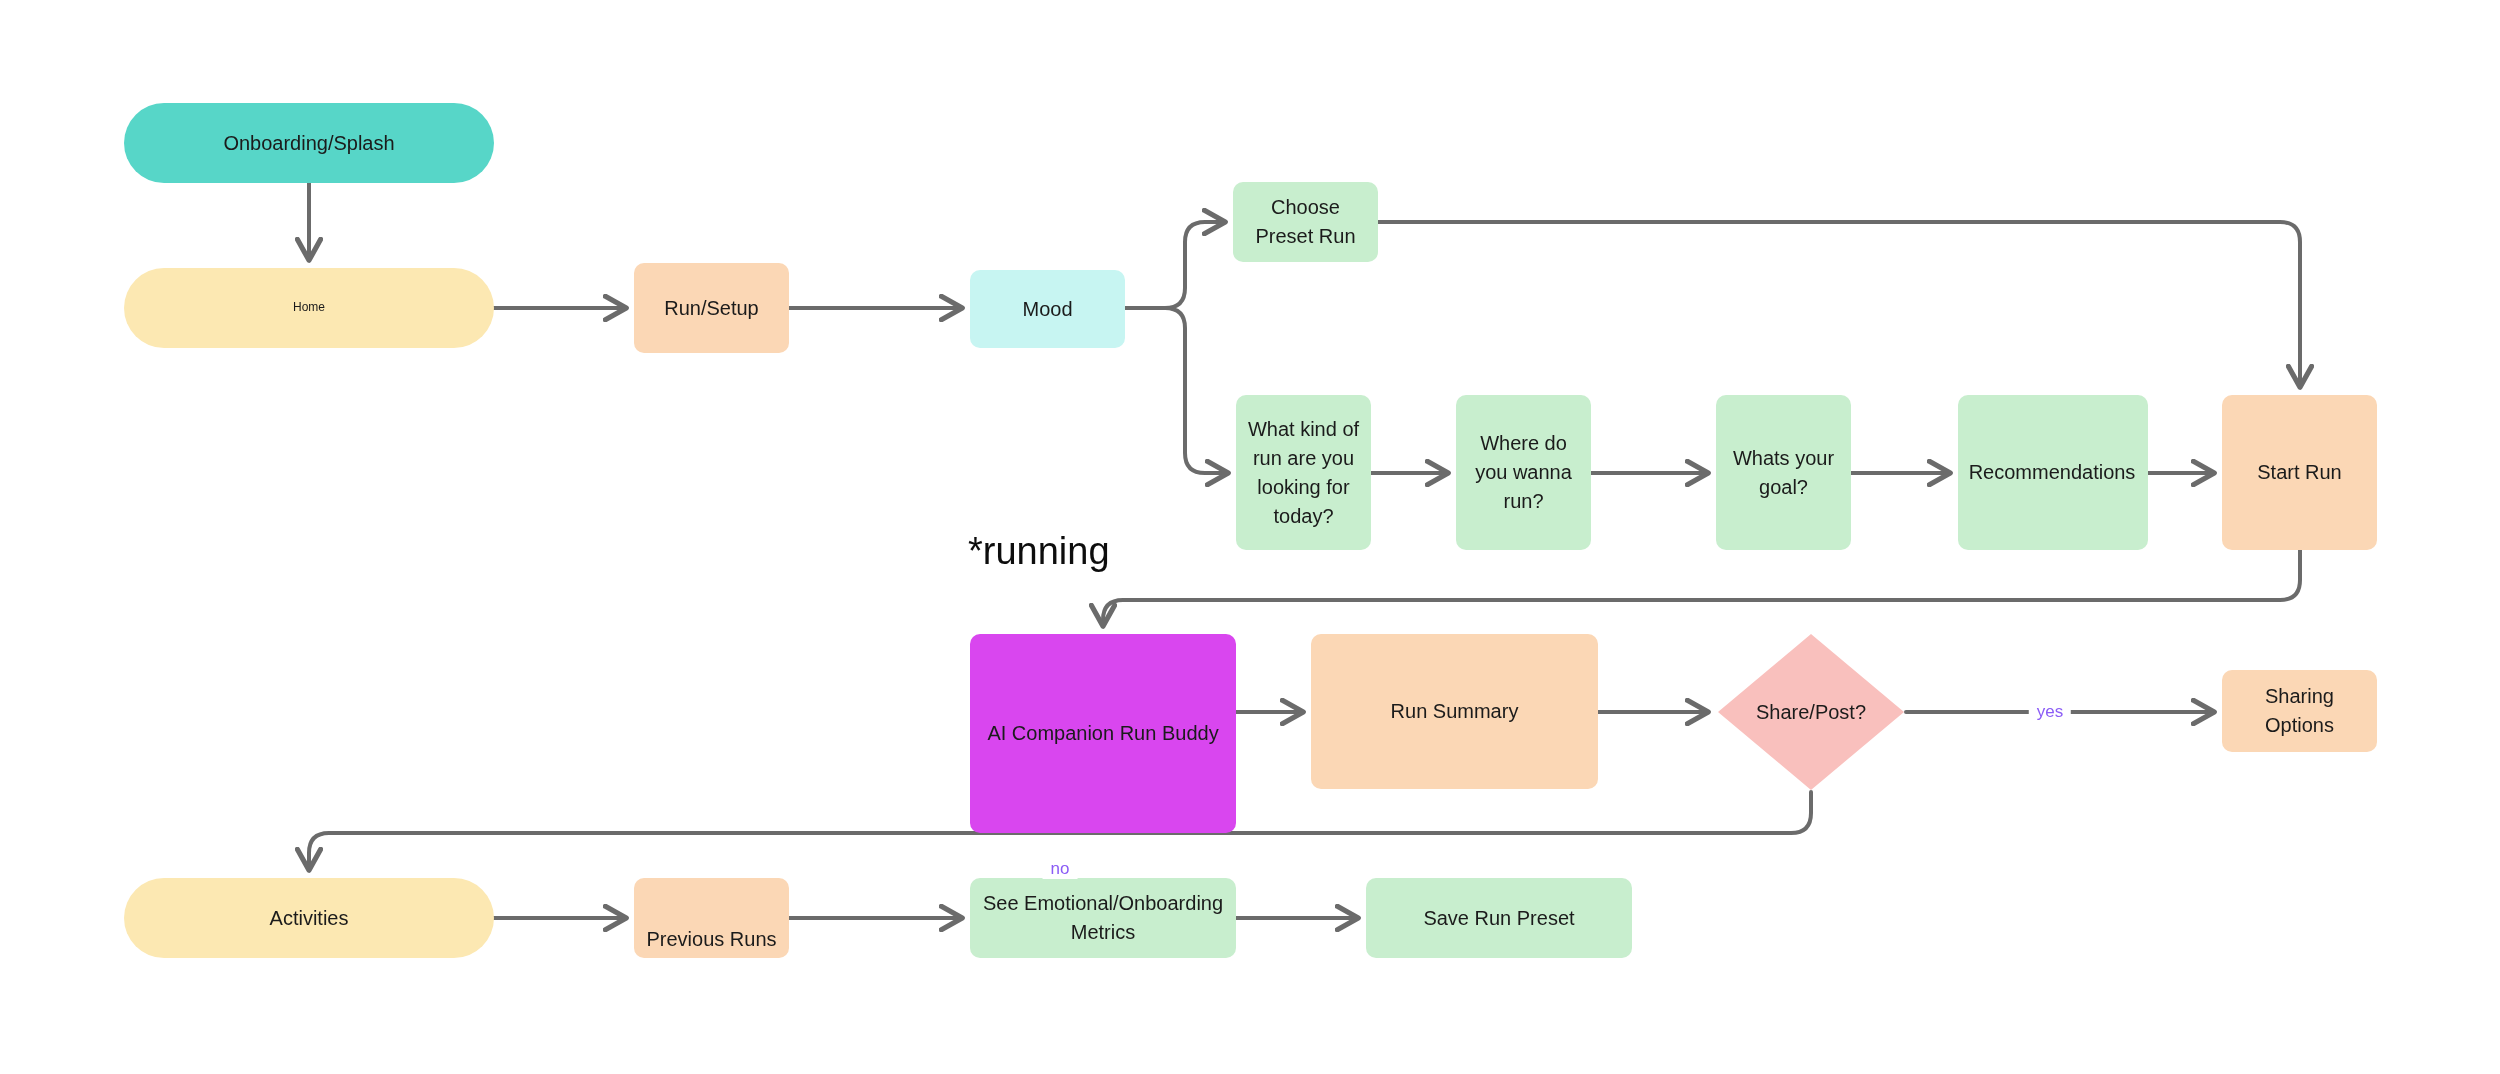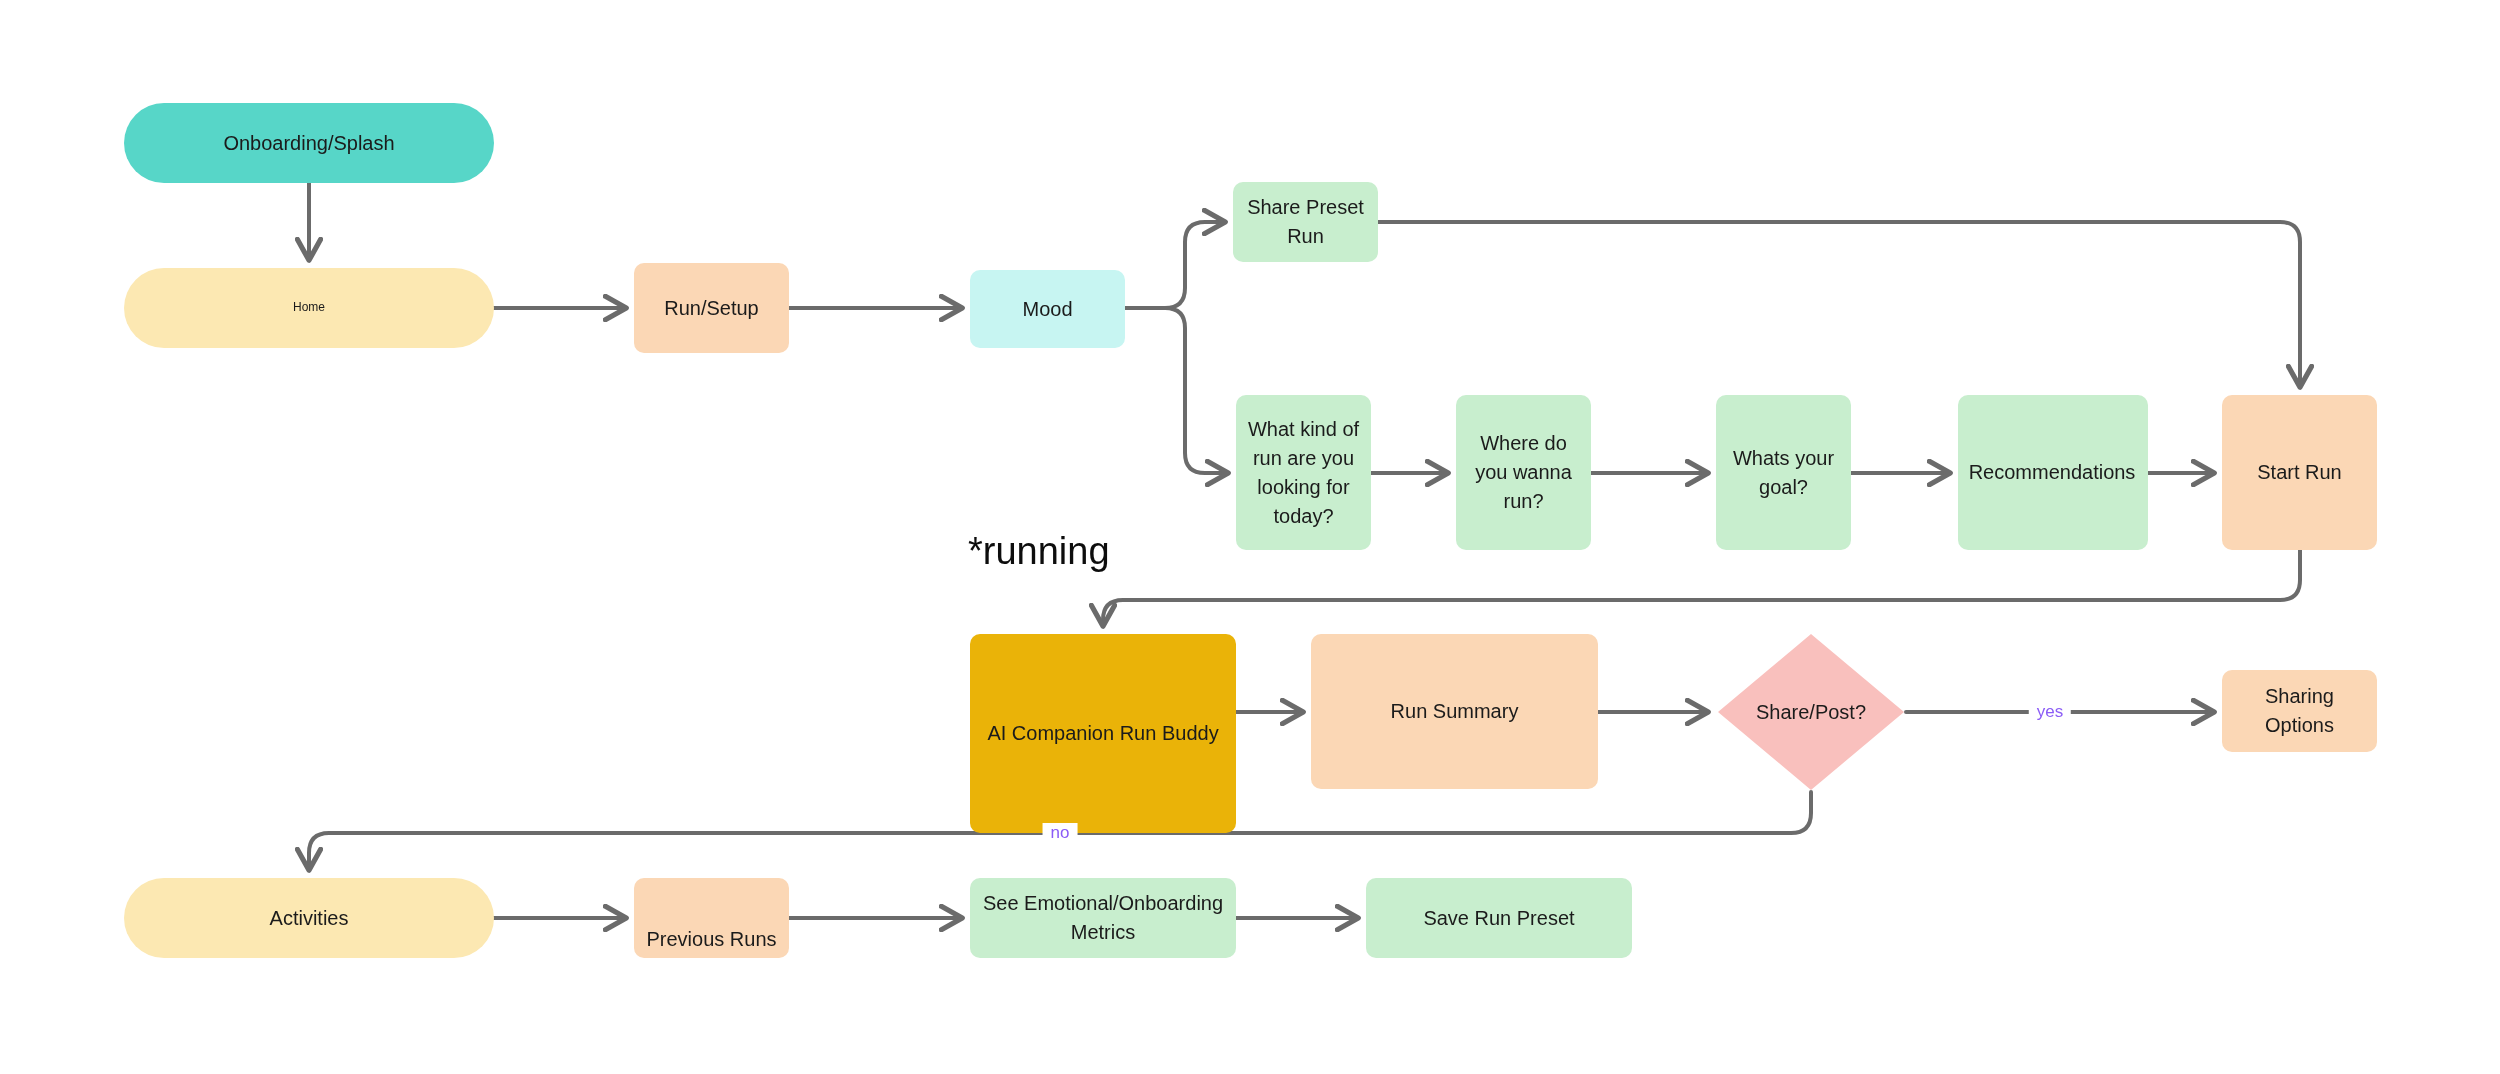--- a/index.html
+++ b/index.html
@@ -132,38 +132,38 @@
       <div class="node pill" style="left: 124px; top: 268px; width: 370px; height: 80px; font-size: 12px; background: rgb(252, 232, 178);">
         <span>Home</span>
       </div>
       <div class="node" style="left: 634px; top: 263px; width: 155px; height: 90px; font-size: 20px; background: rgb(251, 215, 181);">
         <span>Run/Setup</span>
       </div>
       <div class="node" style="left: 970px; top: 270px; width: 155px; height: 78px; font-size: 20px; background: rgb(199, 245, 242);">
         <span>Mood</span>
       </div>
       <div class="node" style="left: 1233px; top: 182px; width: 145px; height: 80px; font-size: 20px; background: rgb(200, 238, 206);">
-        <span>Share Preset Run</span>
+        <span>Choose Preset Run</span>
       </div>
       <div class="node" style="left: 1236px; top: 395px; width: 135px; height: 155px; font-size: 20px; background: rgb(200, 238, 206);">
         <span>What kind of run are you looking for today?</span>
       </div>
       <div class="node" style="left: 1456px; top: 395px; width: 135px; height: 155px; font-size: 20px; background: rgb(200, 238, 206);">
         <span>Where do you wanna run?</span>
       </div>
       <div class="node" style="left: 1716px; top: 395px; width: 135px; height: 155px; font-size: 20px; background: rgb(200, 238, 206);">
         <span>Whats your goal?</span>
       </div>
       <div class="node" style="left: 1958px; top: 395px; width: 190px; height: 155px; font-size: 20px; background: rgb(200, 238, 206); padding-left: 8px;">
         <span>Recommendations</span>
       </div>
       <div class="node" style="left: 2222px; top: 395px; width: 155px; height: 155px; font-size: 20px; background: rgb(251, 215, 181);">
         <span>Start Run</span>
       </div>
-      <div class="node" style="left: 970px; top: 634px; width: 266px; height: 199px; font-size: 20px; background: #eab308;">
+      <div class="node" style="left: 970px; top: 634px; width: 266px; height: 199px; font-size: 20px; background: #d946ef;">
         <span>AI Companion Run Buddy</span>
       </div>
       <div class="node" style="left: 1311px; top: 634px; width: 287px; height: 155px; font-size: 20px; background: rgb(251, 215, 181);">
         <span>Run Summary</span>
       </div>
       <div class="node diamond-wrap" style="left: 1716px; top: 632px; width: 190px; height: 160px; font-size: 20px;">
         <svg class="diamond-shape" viewBox="0 0 190 160" preserveAspectRatio="none">
           <polygon points="95,2 188,80 95,158 2,80" fill="#f9c0bd"></polygon>
         </svg>
         <span class="diamond-label">Share/Post?</span>
@@ -180,20 +180,20 @@
       <div class="node" style="left: 970px; top: 878px; width: 266px; height: 80px; font-size: 20px; background: rgb(200, 238, 206);">
         <span>See Emotional/Onboarding Metrics</span>
       </div>
       <div class="node" style="left: 1366px; top: 878px; width: 266px; height: 80px; font-size: 20px; background: rgb(200, 238, 206);">
         <span>Save Run Preset</span>
       </div>
     </div>
 
   <div id="labels-layer">
       <div class="edge-label" style="left: 2050px; top: 712px;">yes</div>
-      <div class="edge-label" style="left: 1060px; top: 833px;">no</div>
+      <div class="edge-label" style="left: 1060px; top: 869px;">no</div>
     </div>
 
   <div id="annotations-layer">
       <div class="annotation" style="left: 968px; top: 530px;">*running</div>
     </div>
 
 </div>
 
 </body></html>

